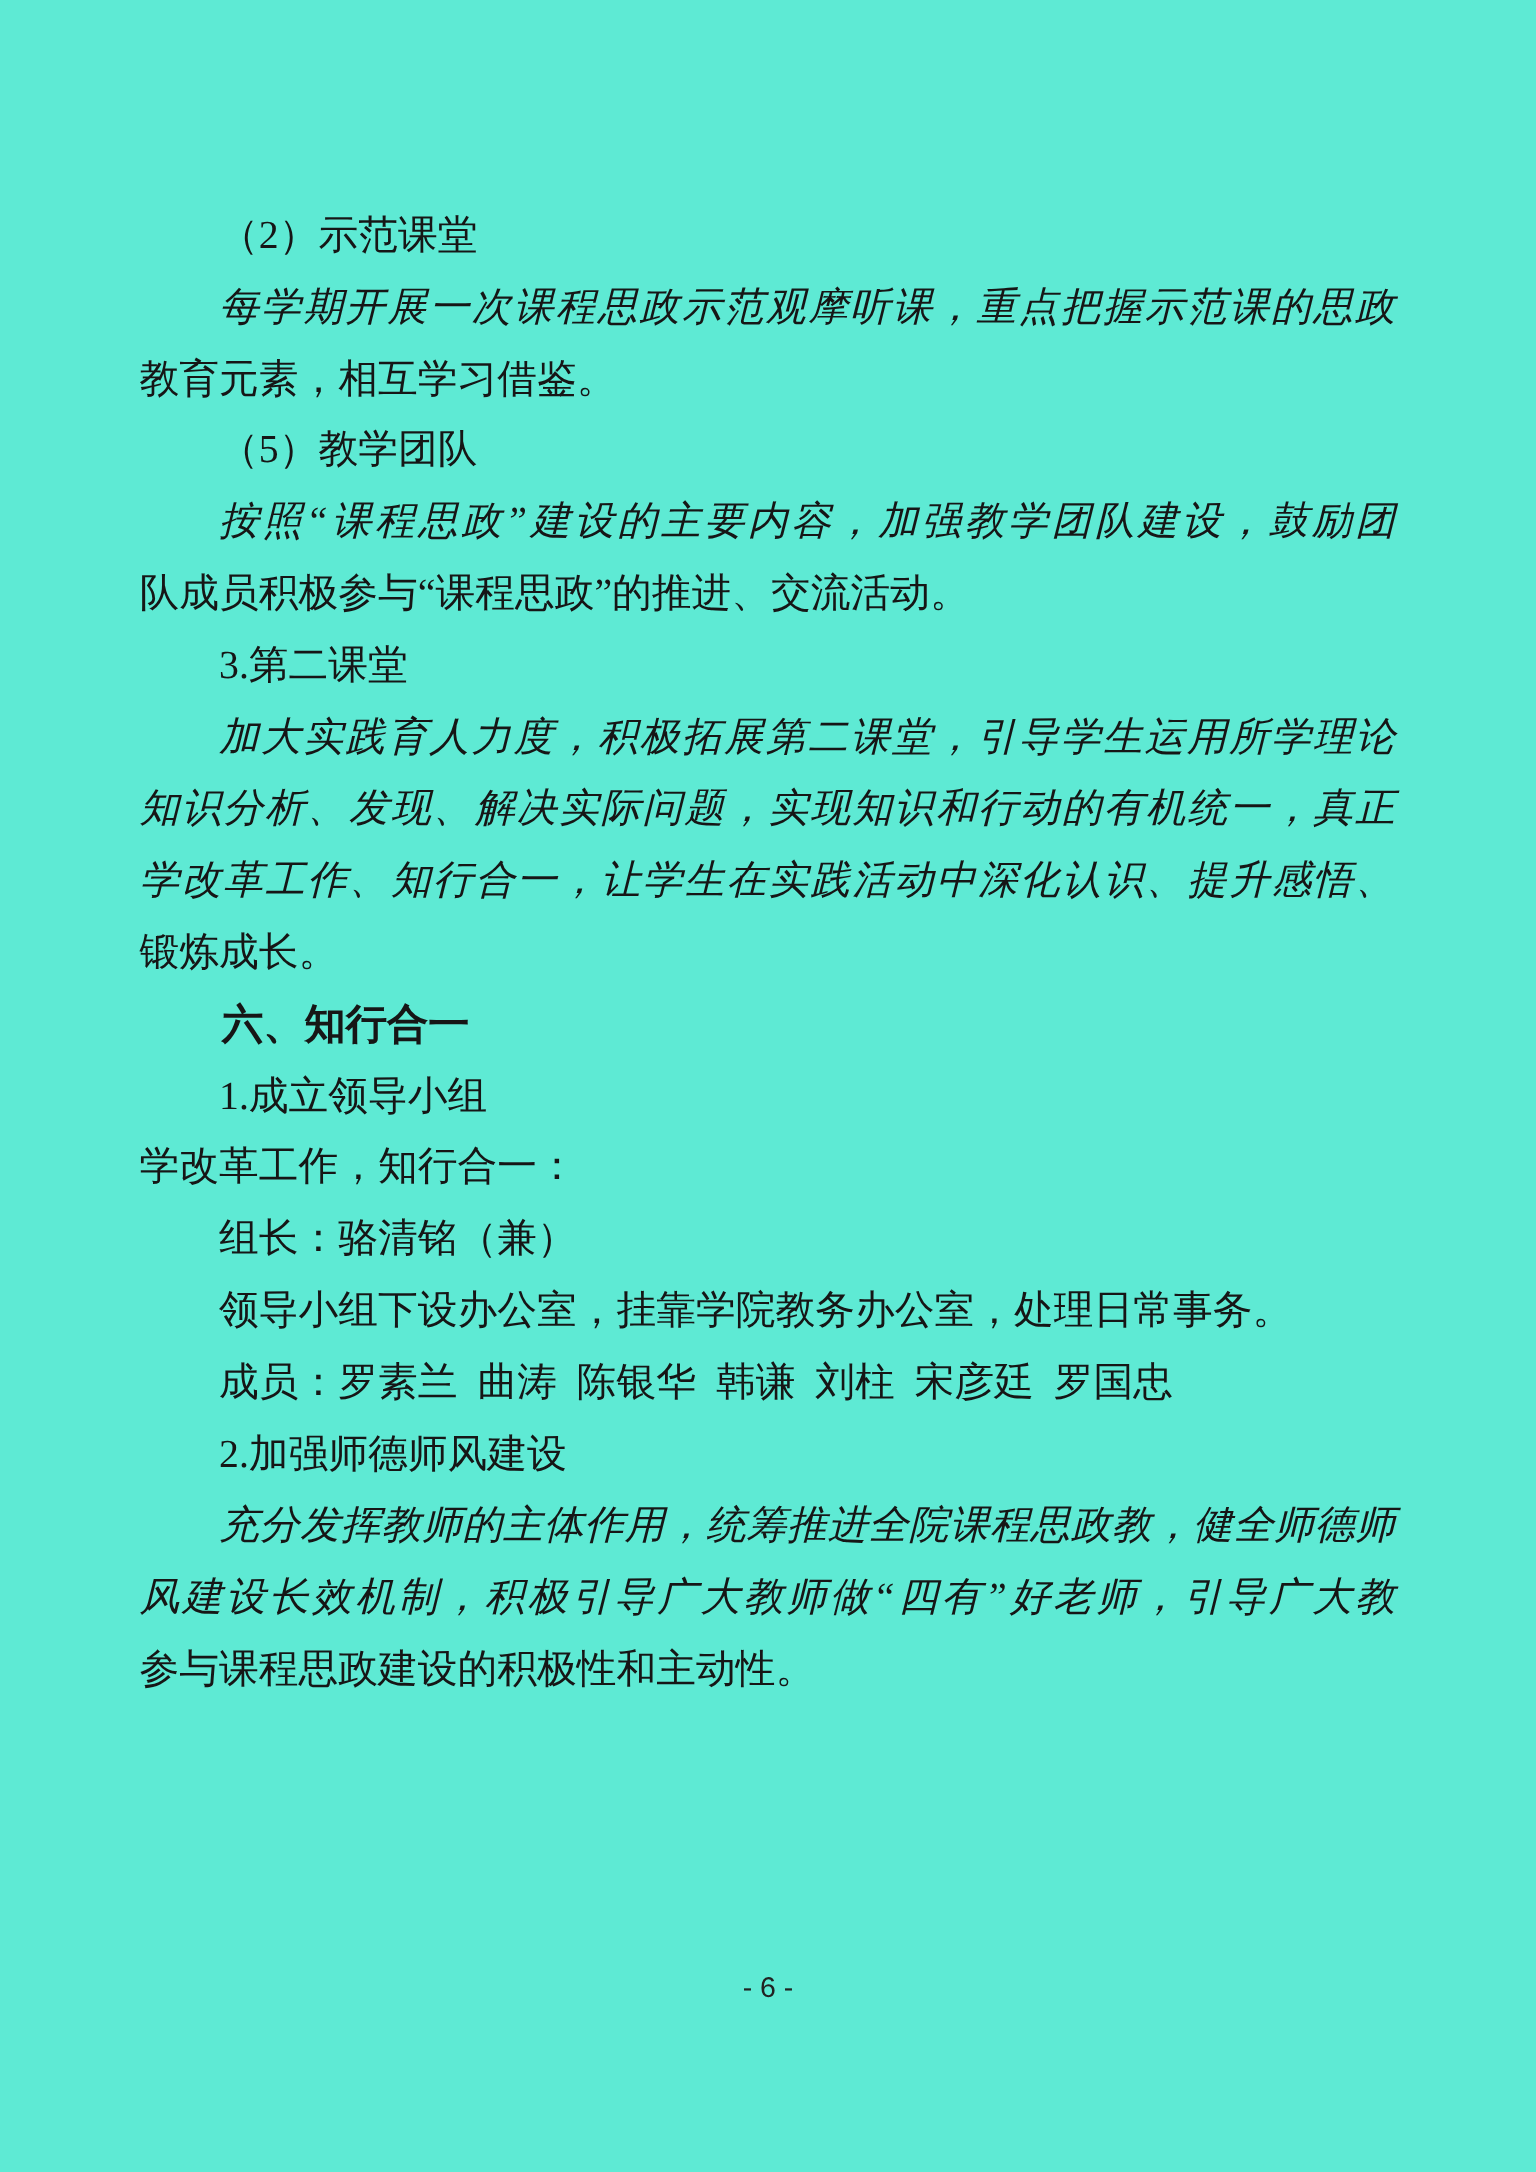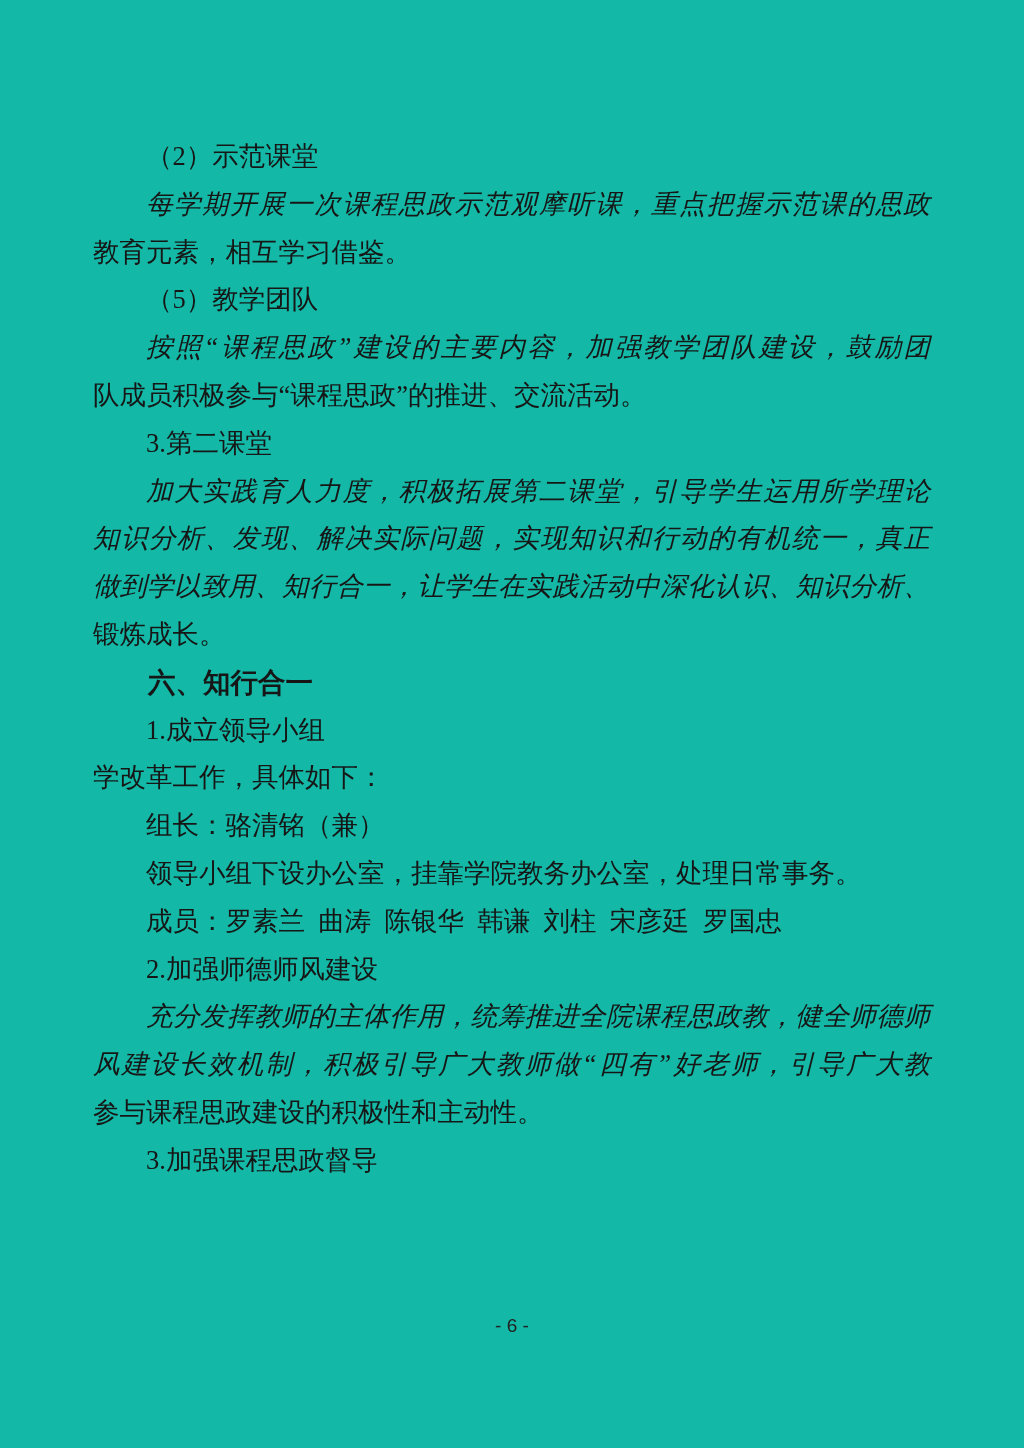--- a/index.html
+++ b/index.html
@@ -5,21 +5,21 @@
   html, body {
     margin: 0;
     padding: 0;
     background: #888;
   }
   .page {
     position: relative;
     width: 1024px;
     height: 1448px;
     margin: 0 auto;
-    background: #14b8a6;
+    background: #5eead4;
     color: #161616;
     font-family: "Liberation Serif", "DejaVu Serif", serif;
     overflow: hidden;
   }
   .content {
     position: absolute;
     left: 93px;
     top: 133px;
     width: 837px;
   }
@@ -62,28 +62,27 @@
   <div class="content">
       <div class="line indent">（2）示范课堂</div>
       <div class="line indent justify">每学期开展一次课程思政示范观摩听课，重点把握示范课的思政</div>
       <div class="line">教育元素，相互学习借鉴。</div>
       <div class="line indent">（5）教学团队</div>
       <div class="line indent justify">按照“课程思政”建设的主要内容，加强教学团队建设，鼓励团</div>
       <div class="line">队成员积极参与“课程思政”的推进、交流活动。</div>
       <div class="line indent">3.第二课堂</div>
       <div class="line indent justify">加大实践育人力度，积极拓展第二课堂，引导学生运用所学理论</div>
       <div class="line justify">知识分析、发现、解决实际问题，实现知识和行动的有机统一，真正</div>
-      <div class="line justify">做到学以致用、知行合一，让学生在实践活动中深化认识、知识分析、</div>
+      <div class="line justify">学改革工作、知行合一，让学生在实践活动中深化认识、提升感悟、</div>
       <div class="line">锻炼成长。</div>
       <div class="line indent bold">六、知行合一</div>
       <div class="line indent">1.成立领导小组</div>
-      <div class="line">学改革工作，具体如下：</div>
+      <div class="line">学改革工作，知行合一：</div>
       <div class="line indent">组长：骆清铭（兼）</div>
       <div class="line indent">领导小组下设办公室，挂靠学院教务办公室，处理日常事务。</div>
       <div class="line indent">成员：罗素兰 曲涛 陈银华 韩谦 刘柱 宋彦廷 罗国忠</div>
       <div class="line indent">2.加强师德师风建设</div>
       <div class="line indent justify">充分发挥教师的主体作用，统筹推进全院课程思政教，健全师德师</div>
       <div class="line justify">风建设长效机制，积极引导广大教师做“四有”好老师，引导广大教</div>
       <div class="line">参与课程思政建设的积极性和主动性。</div>
-      <div class="line indent">3.加强课程思政督导</div>
     </div>
   <div class="page-number">- 6 -</div>
 </div>
 
 </body></html>

